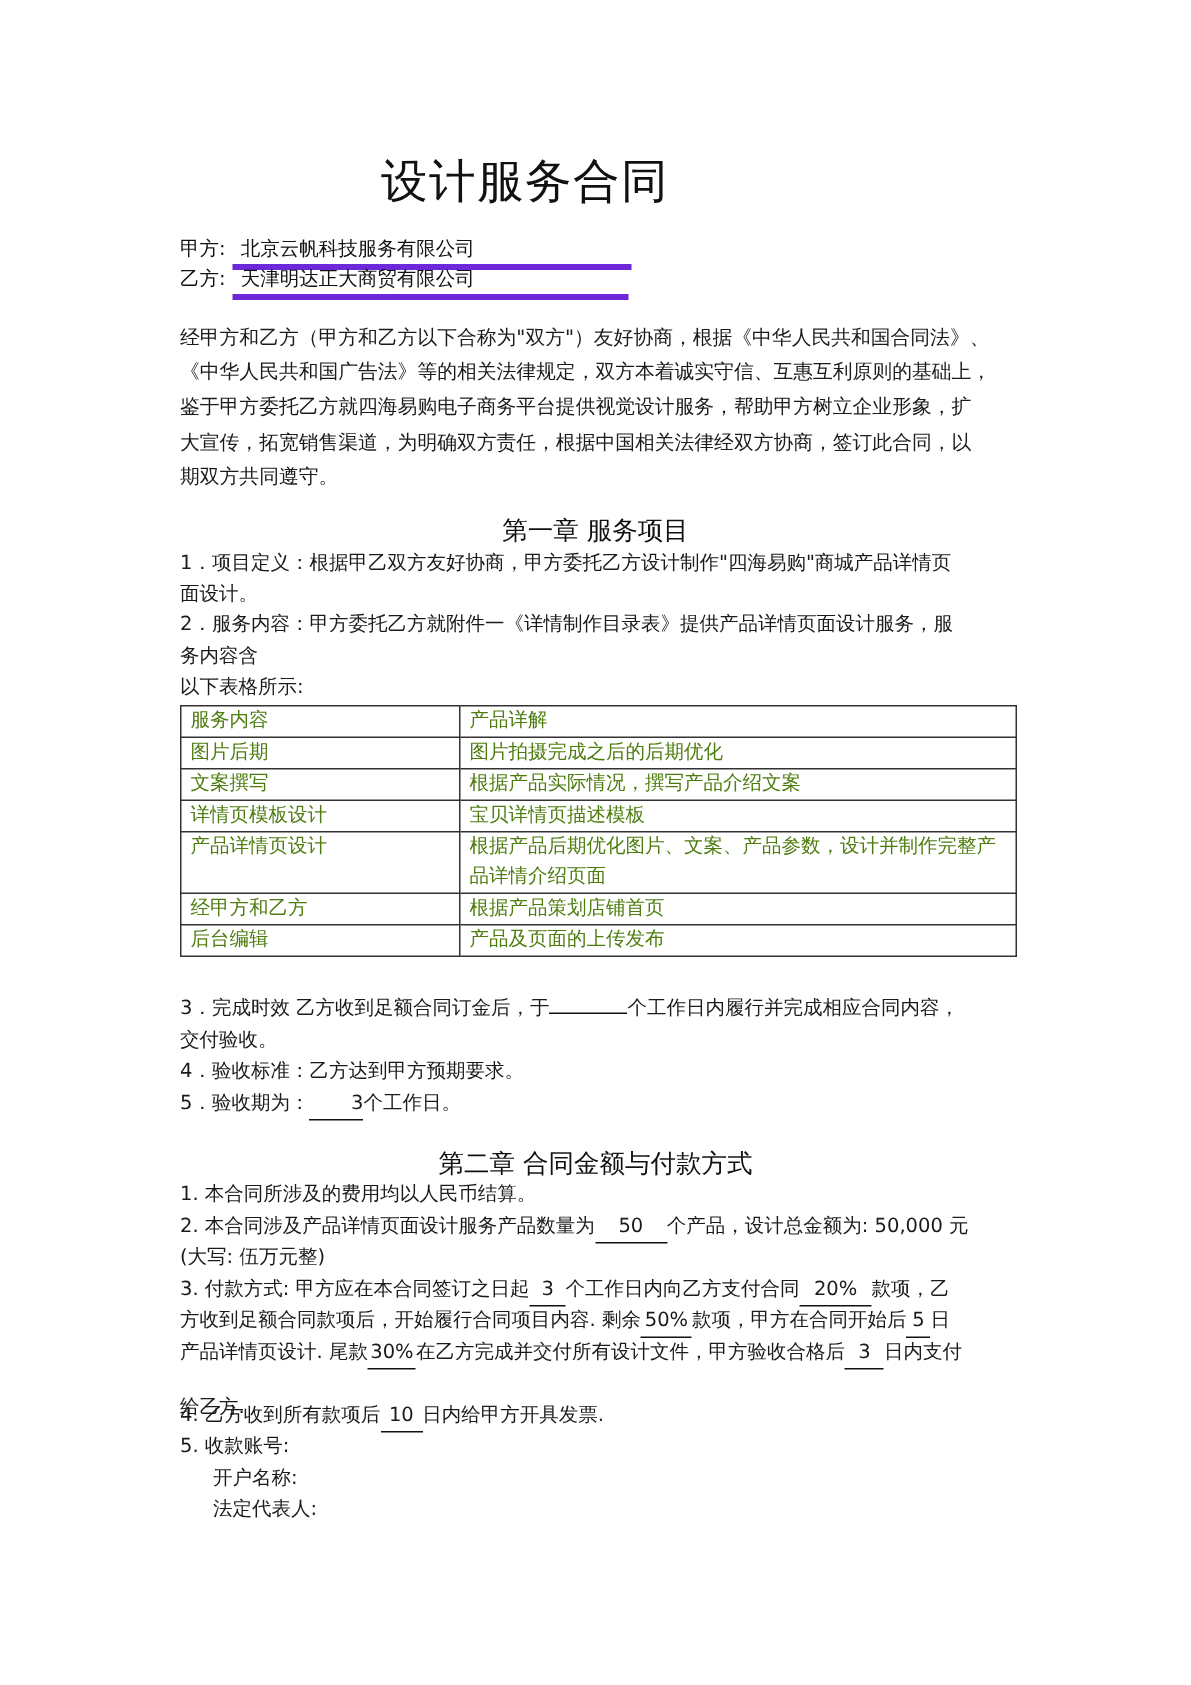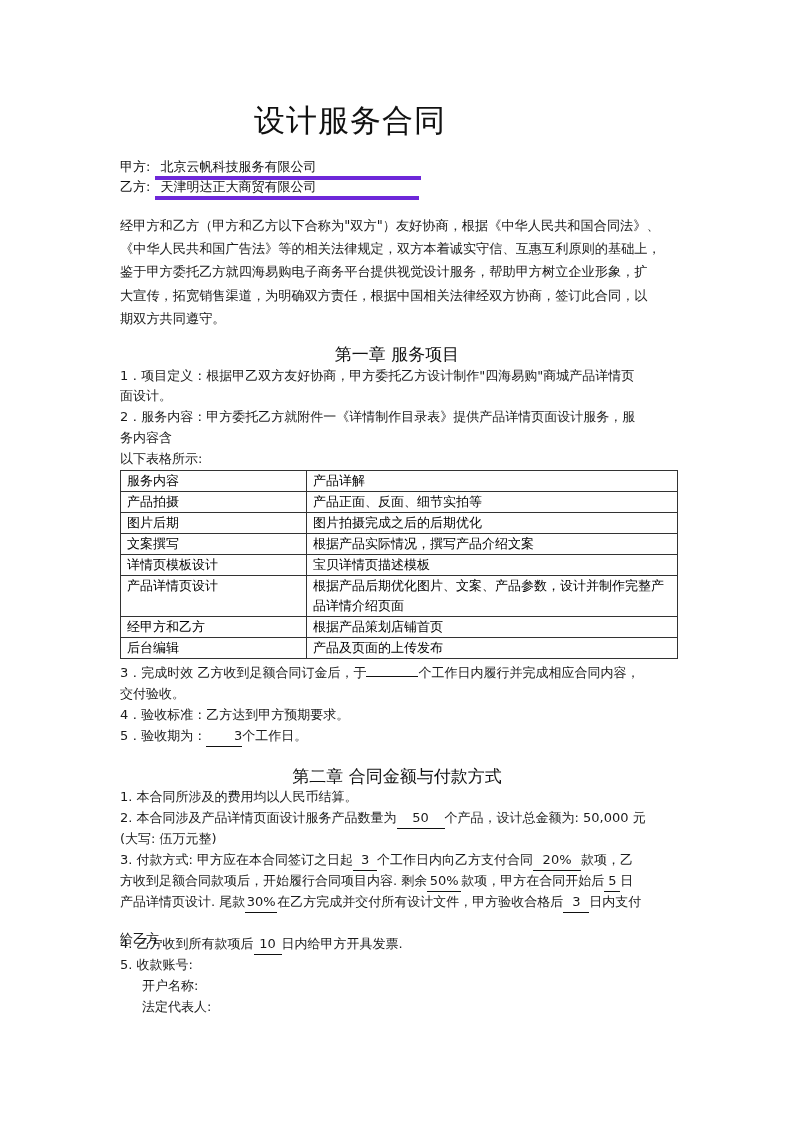--- a/index.html
+++ b/index.html
@@ -8,21 +8,21 @@
   .page { position: absolute; left: 0; top: 0; width: 794px; height: 1123px; }
   .title { position: absolute; top: 100px; left: 0; width: 700px; text-align: center;
            font-size: 31px; letter-spacing: 1px; color: #111; }
   .line { position: absolute; left: 120px; font-size: 13px; line-height: 20px; white-space: nowrap; color: #1a1a1a; }
   .party { position: absolute; left: 120px; font-size: 13px; line-height: 18px; white-space: nowrap; }
   .party .fill { display: inline-block; border-bottom: 4px solid #6d28d9; }
   .para { position: absolute; left: 120px; width: 560px; font-size: 13.2px; line-height: 23.2px; text-align: justify; color: #1a1a1a; }
   .center { position: absolute; left: 0; width: 794px; text-align: center; font-size: 17px; line-height: 20px; }
   .u { display: inline-block; border-bottom: 1px solid #111; text-align: center; }
   table.svc { position: absolute; left: 120px; top: 470px; width: 558px; border-collapse: collapse; font-size: 13px; }
-  table.svc td { border: 1px solid #333; padding: 0 6px; height: 20px; line-height: 20px; vertical-align: top; color: #000000; }
+  table.svc td { border: 1px solid #333; padding: 0 6px; height: 20px; line-height: 20px; vertical-align: top; color: #4d7c0f; }
   table.svc td.c1 { width: 173px; }
 </style>
 </head>
 <body>
 
 <div class="page">
 
   <div class="title">设计服务合同</div>
 
   <div class="party" style="top:158px;">
@@ -47,24 +47,20 @@
   <div class="line" style="top:386px;font-family:Liberation Serif, serif;">面设计。</div>
   <div class="line" style="top:407px;">2．服务内容：甲方委托乙方就附件一《详情制作目录表》提供产品详情页面设计服务，服</div>
   <div class="line" style="top:428px;">务内容含</div>
   <div class="line" style="top:449px;">以下表格所示:</div>
 
   <table class="svc">
     <tbody>
         <tr>
       <td class="c1">服务内容</td>
       <td>产品详解</td>
-    </tr>
-    <tr>
-      <td class="c1">产品拍摄</td>
-      <td>产品正面、反面、细节实拍等</td>
     </tr>
     <tr>
       <td class="c1">图片后期</td>
       <td>图片拍摄完成之后的后期优化</td>
     </tr>
     <tr>
       <td class="c1">文案撰写</td>
       <td>根据产品实际情况，撰写产品介绍文案</td>
     </tr>
     <tr>

